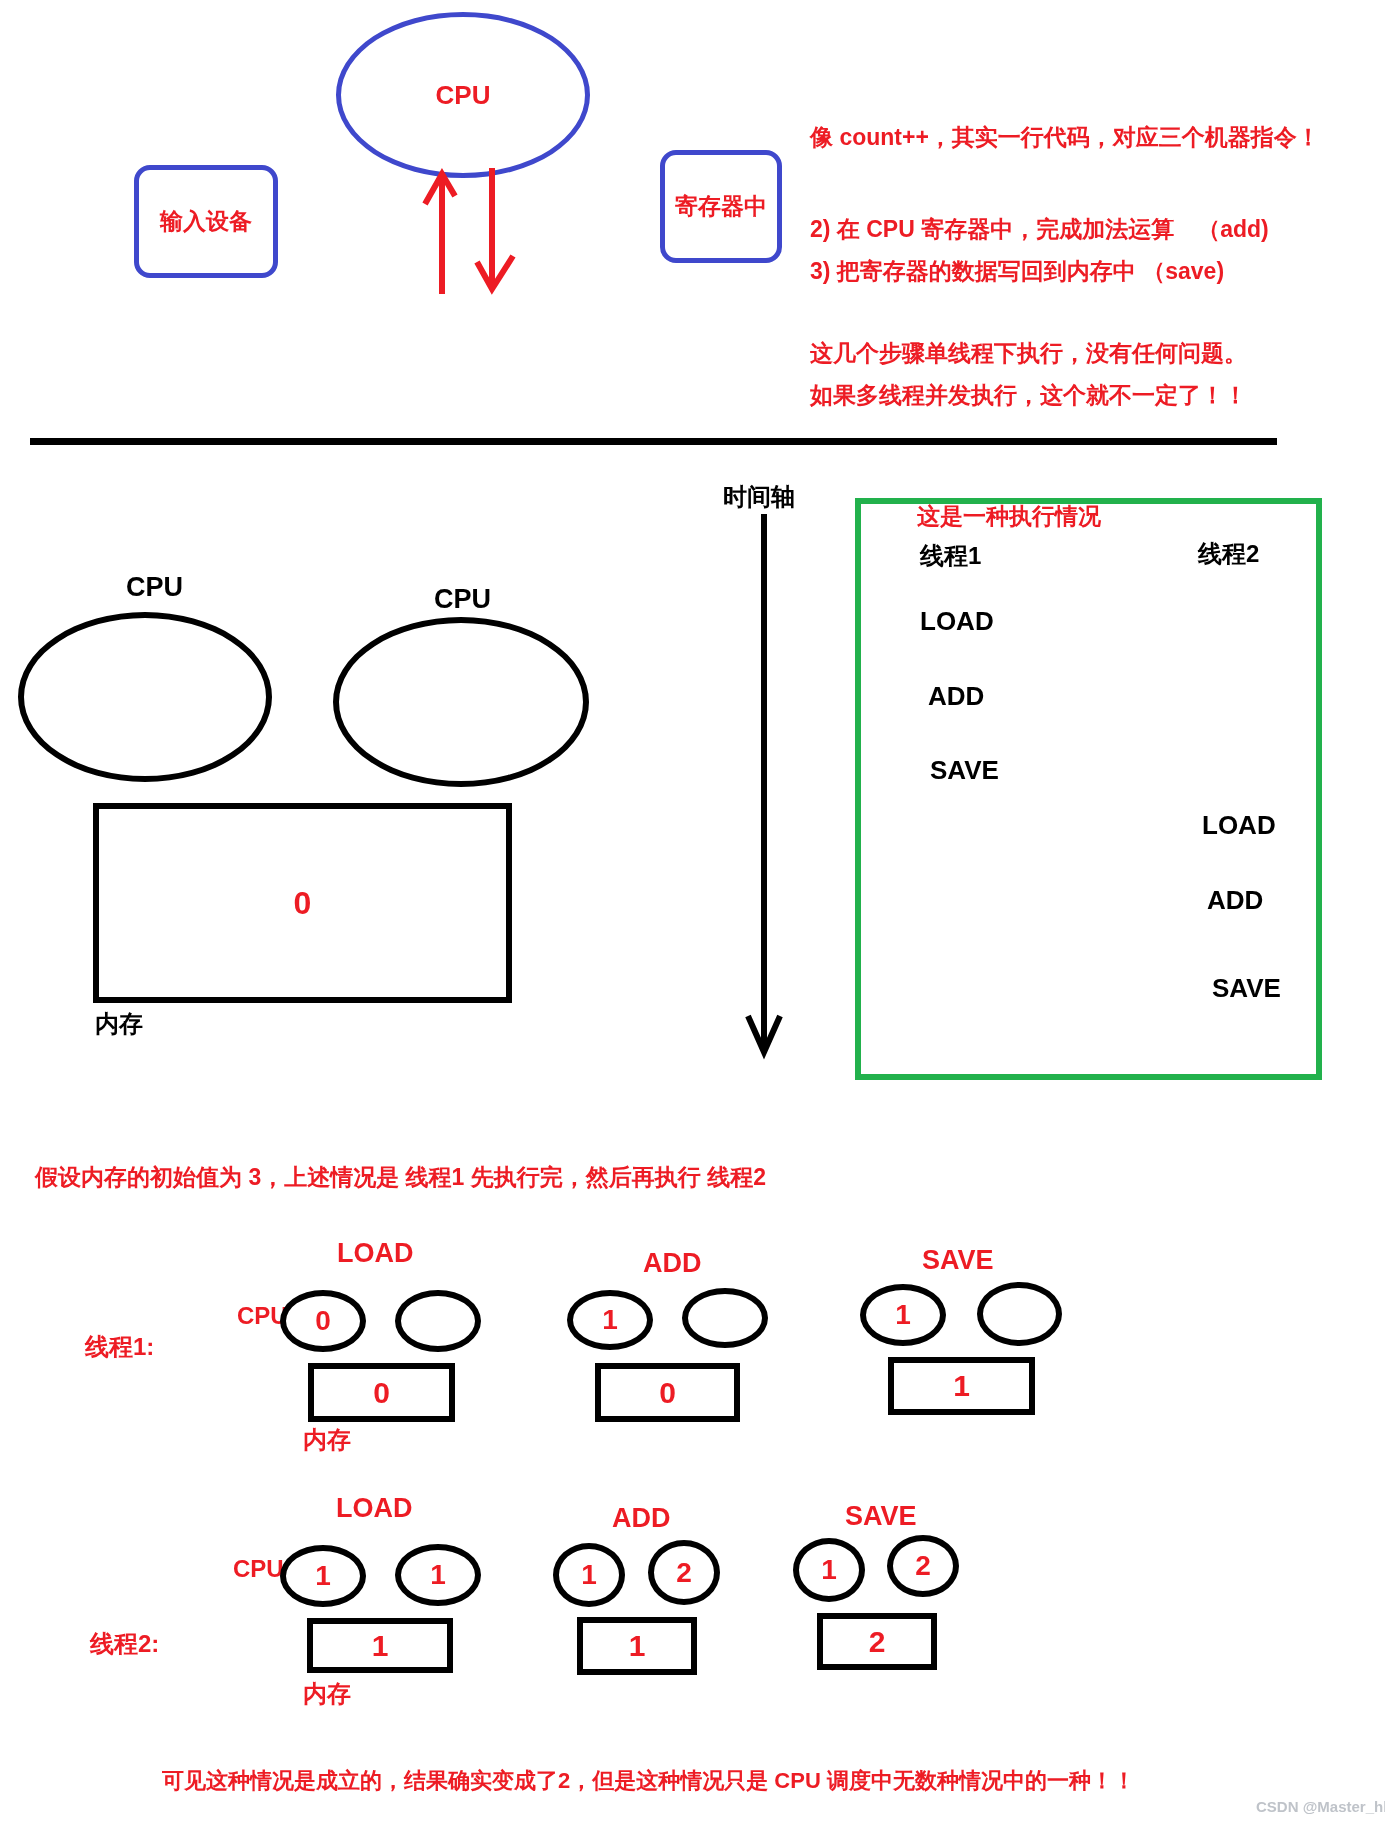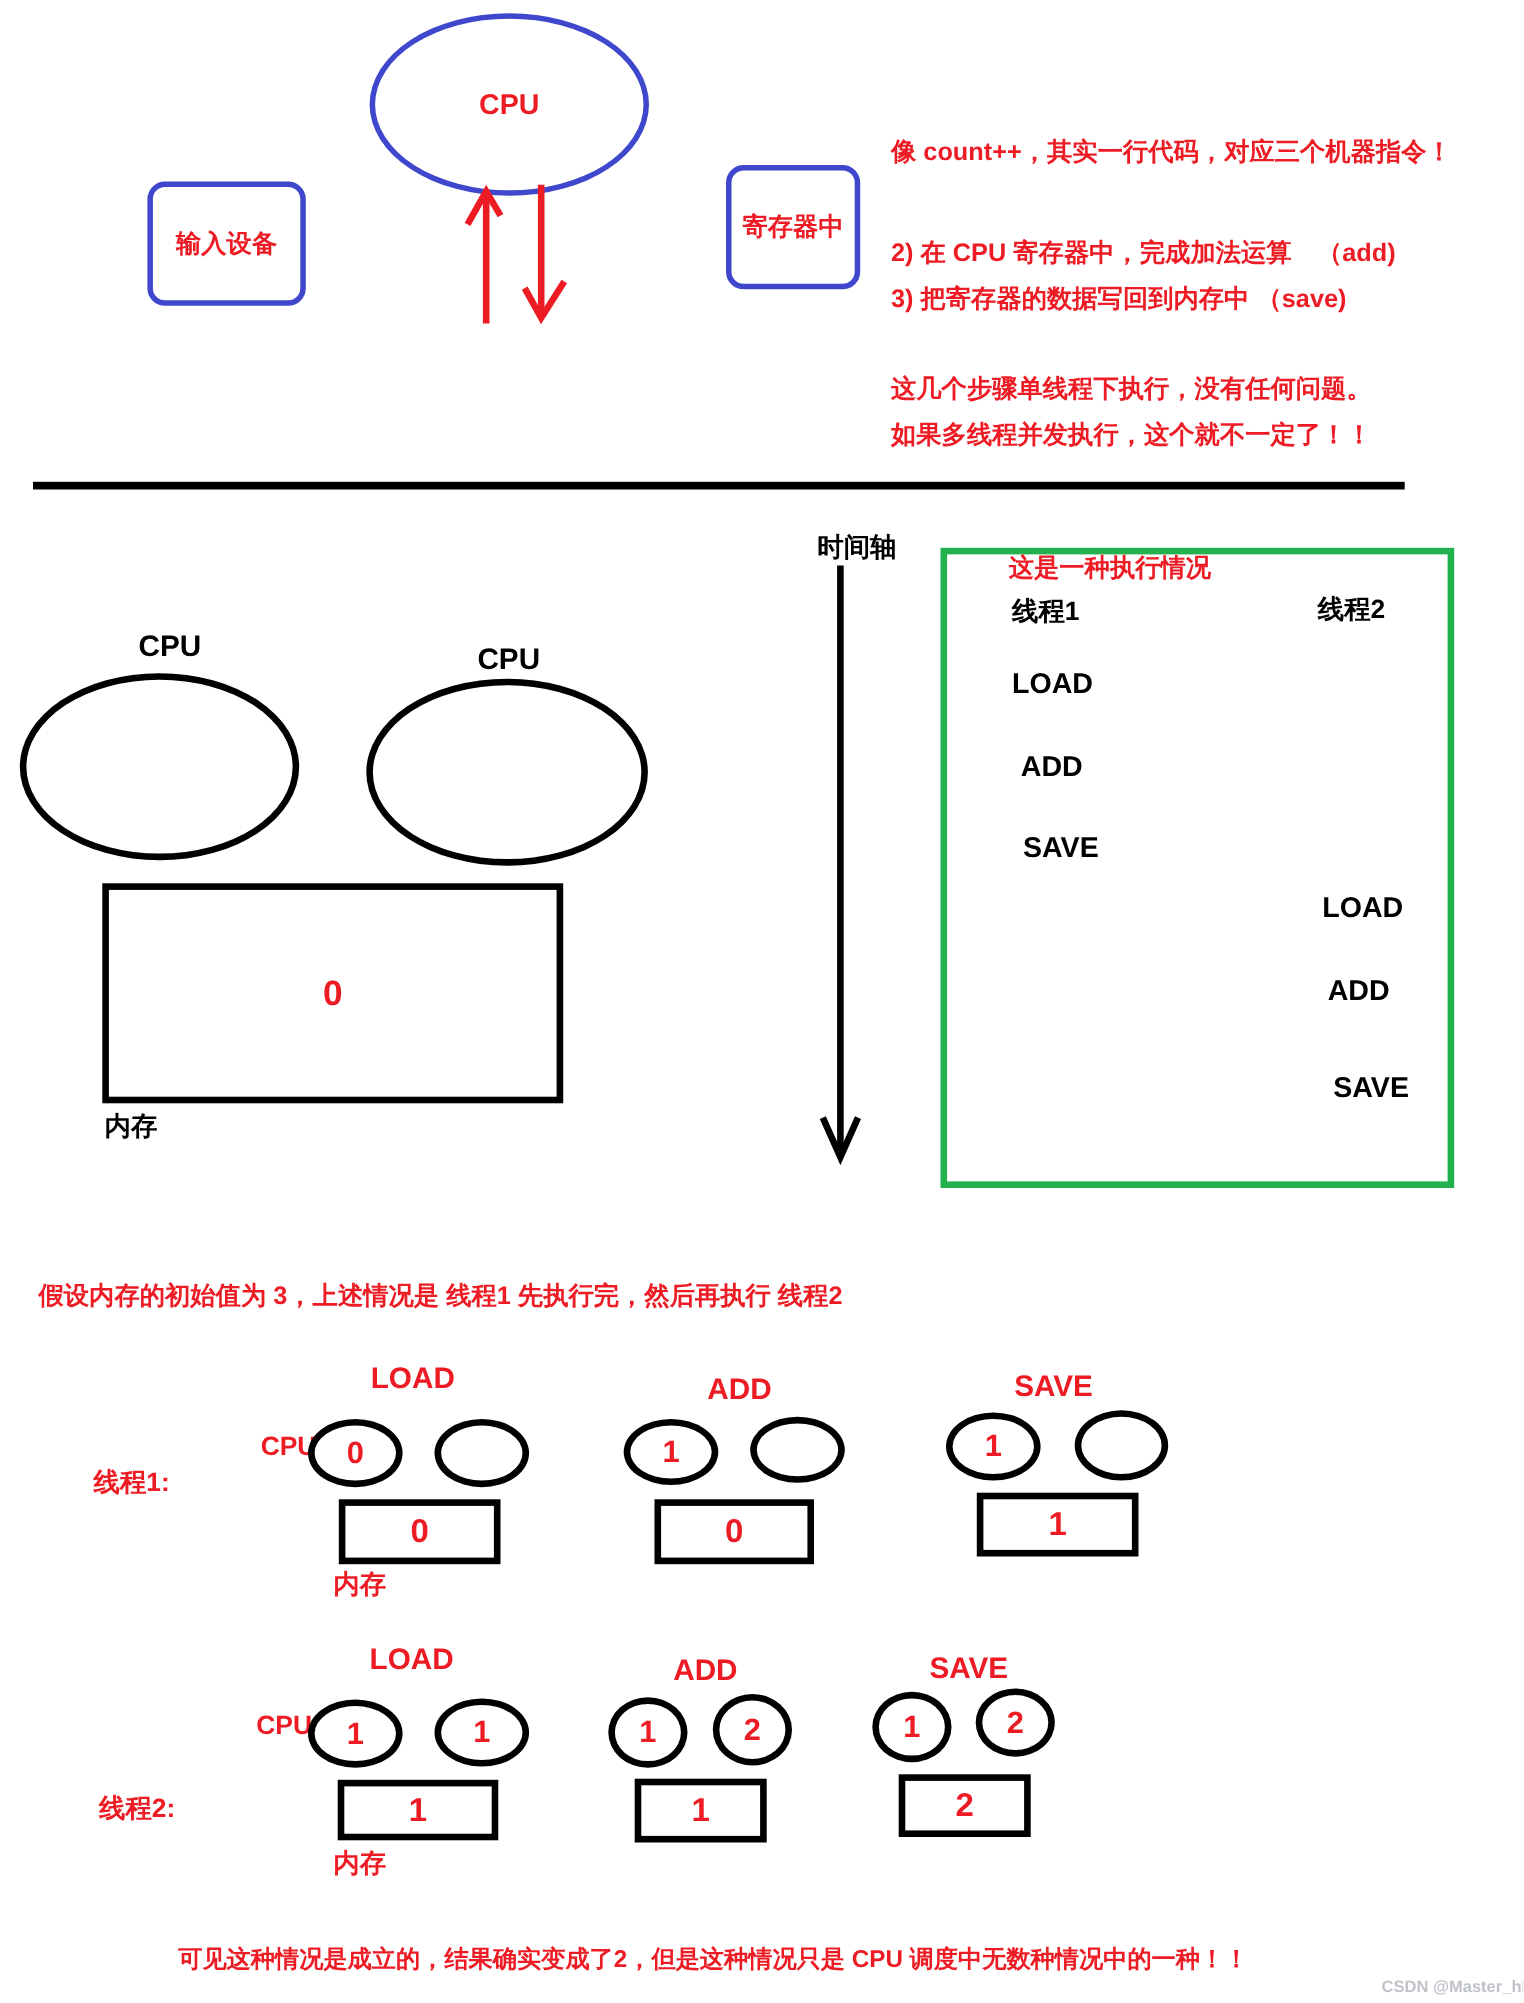--- a/index.html
+++ b/index.html
@@ -63,21 +63,21 @@
   <div class="abs blk f27" style="left:434px;top:584px;">CPU</div>
 
   <div class="blk-ellipse" style="left:18px;top:612px;width:254px;height:170px;"></div>
   <div class="blk-ellipse" style="left:333px;top:617px;width:256px;height:170px;"></div>
 
   <div class="blk-rect" style="left:93px;top:803px;width:419px;height:200px;">
     <span class="red f32">0</span>
   </div>
   <div class="abs blk f24" style="left:95px;top:1008px;">内存</div>
 
-  <div class="abs blk f24" style="left:723px;top:481px;margin-left:20px;">时间轴</div>
+  <div class="abs blk f24" style="left:723px;top:481px;">时间轴</div>
   <svg style="left:744px;top:512px;" width="40" height="548" viewBox="0 0 40 548">
     <line x1="20" y1="2" x2="20" y2="536" stroke="#000" stroke-width="6"></line>
     <polyline points="4,504 20,540 36,504" fill="none" stroke="#000" stroke-width="6"></polyline>
   </svg>
 
   <div class="green-box" style="left:855px;top:498px;width:467px;height:582px;"></div>
   <div class="abs red f23" style="left:917px;top:501px;">这是一种执行情况</div>
   <div class="abs blk f24" style="left:920px;top:540px;">线程1</div>
   <div class="abs blk f24" style="left:1198px;top:538px;">线程2</div>
   <div class="abs blk f26" style="left:920px;top:606px;">LOAD</div>

